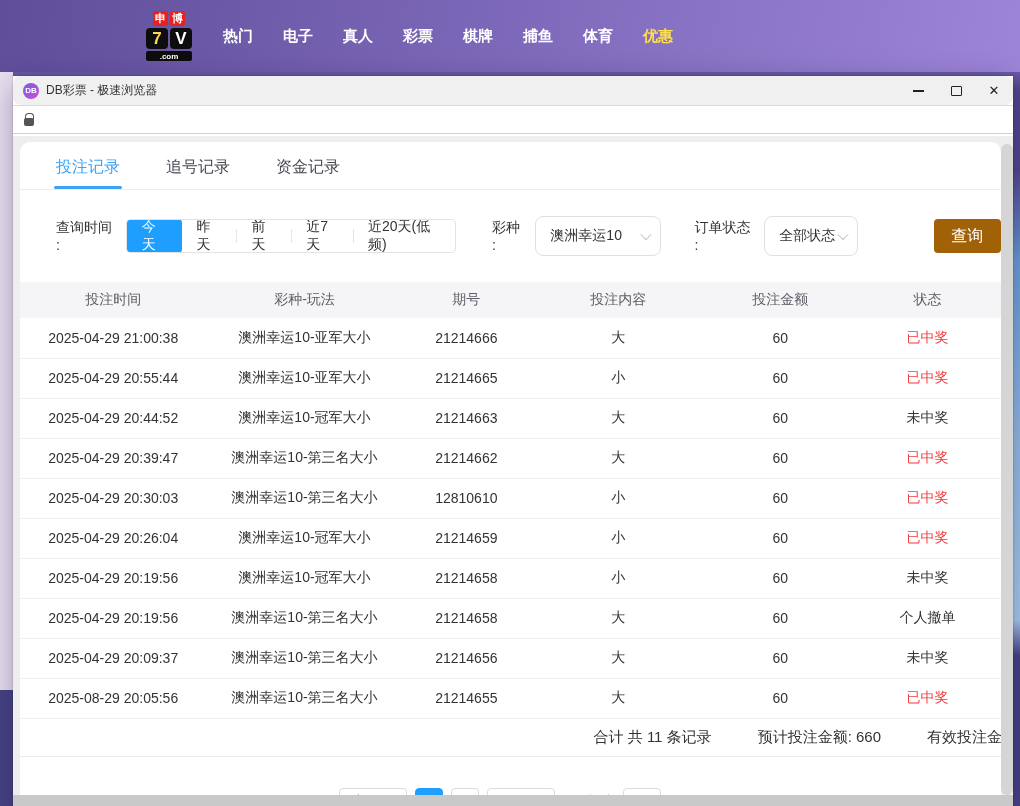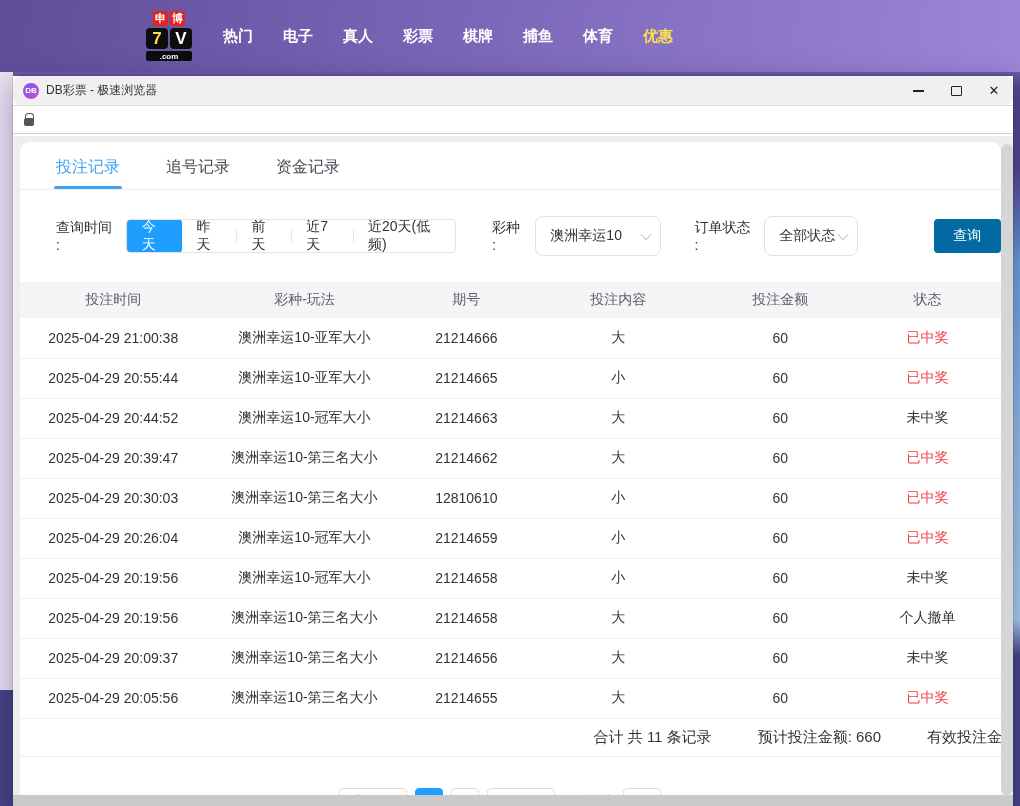--- a/index.html
+++ b/index.html
@@ -59,21 +59,21 @@
   .filters { display:flex; align-items:center; margin:26px 0 0 36px; font-size:14px; color:#333; }
   .flabel { margin-right:10px; }
   .time-group { display:flex; align-items:center; border:1px solid #e3e3e3; border-radius:4px; height:34px; overflow:hidden; }
   .time-opt { padding:0 15px; height:34px; display:flex; align-items:center; color:#333; cursor:pointer; position:relative; }
   .time-opt.active { background:#1e9fff; color:#fff; border-radius:4px; }
   .time-opt:not(.active) + .time-opt:not(.active)::before { content:""; position:absolute; left:0; top:10px; width:1px; height:14px; background:#e6e6e6; }
   .select-box { display:flex; align-items:center; justify-content:space-between; border:1px solid #e0e0e0; border-radius:8px; height:40px; padding:0 10px 0 14px; cursor:pointer; background:#fff; }
   .sel-lottery { width:132px; margin-right:34px; }
   .sel-status { width:98px; margin-right:46px; }
   .chev { width:8px; height:8px; border-right:1.5px solid #c0c4cc; border-bottom:1.5px solid #c0c4cc; transform:rotate(45deg) translate(-1px,-1px); }
-  .search-btn { width:72px; height:34px; background:#0369a1; color:#fff; border:none; border-radius:4px; font-size:14px; cursor:pointer; }
+  .search-btn { width:72px; height:34px; background:#a16207; color:#fff; border:none; border-radius:4px; font-size:16px; cursor:pointer; }
   .ml36 { margin-left:36px; } .ml30 { margin-left:30px; }
 
   
   table { width:100%; border-collapse:collapse; margin-top:26px; table-layout:fixed; }
   thead td { background:#f5f5f7; height:36px; color:#5c5c66; font-size:14px; text-align:center; }
   tbody td { height:40px; border-bottom:1px solid #f0f0f0; color:#333; font-size:14px; text-align:center; }
   td.status-win { color:#f03e3e; }
 
   
   .summary { display:flex; justify-content:flex-end; align-items:center; gap:46px; height:38px;
@@ -260,21 +260,21 @@
               </tr>
               <tr>
                 <td>2025-04-29 20:09:37</td>
                 <td>澳洲幸运10-第三名大小</td>
                 <td>21214656</td>
                 <td>大</td>
                 <td>60</td>
                 <td>未中奖</td>
               </tr>
               <tr>
-                <td>2025-04-29 20:05:56</td>
+                <td>2025-08-29 20:05:56</td>
                 <td>澳洲幸运10-第三名大小</td>
                 <td>21214655</td>
                 <td>大</td>
                 <td>60</td>
                 <td class="status-win">已中奖</td>
               </tr>
             </tbody>
         </table>
 
         <div class="summary">

